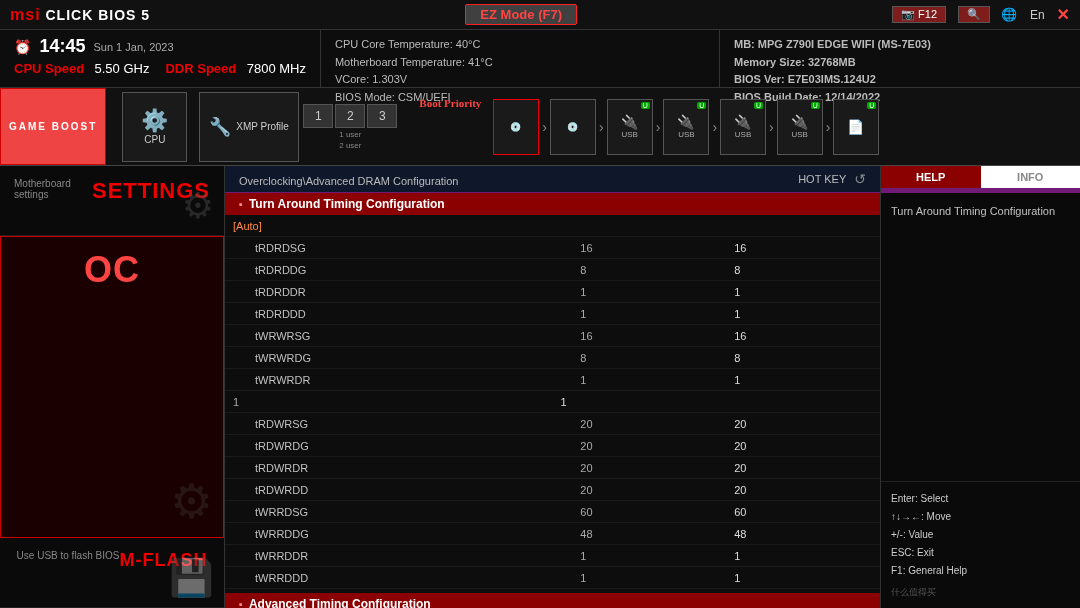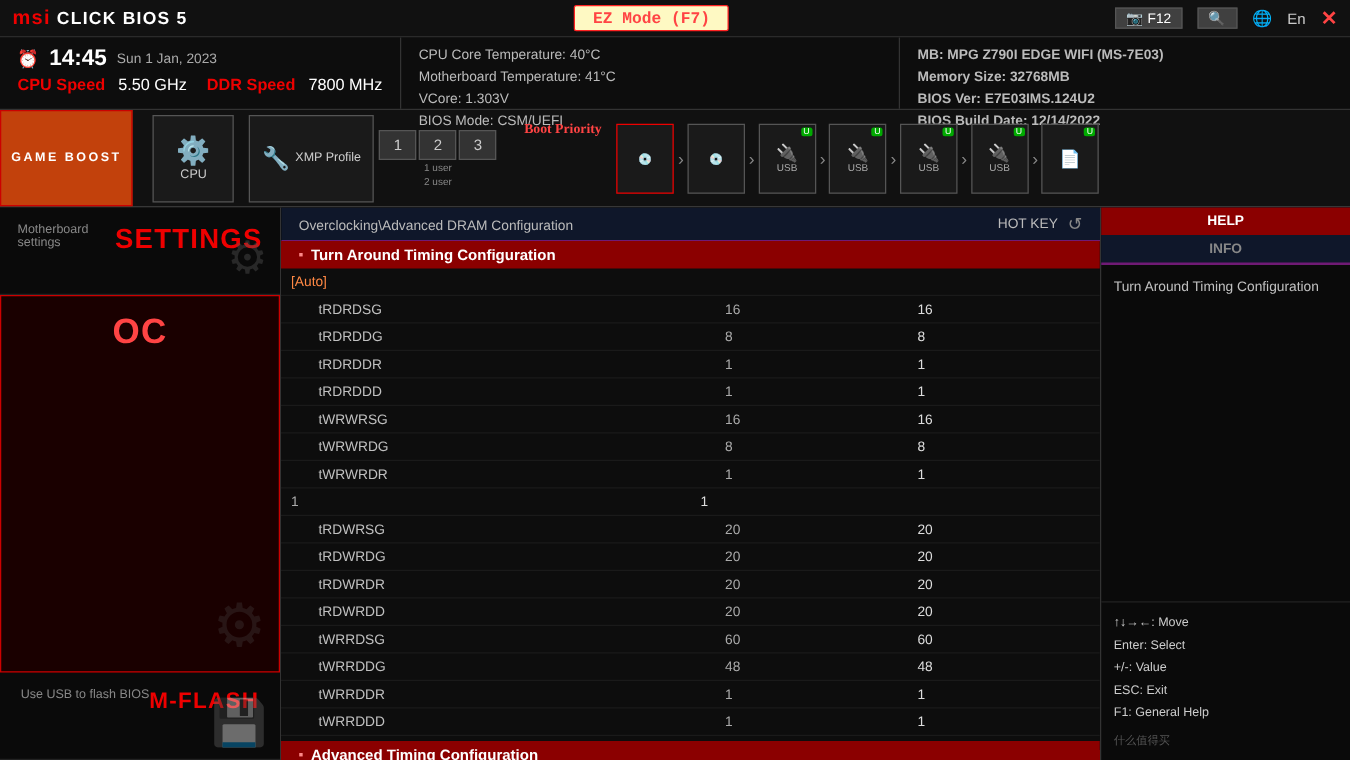--- a/index.html
+++ b/index.html
@@ -29,35 +29,34 @@
       font-weight: bold;
       font-size: 14px;
       letter-spacing: 1px;
     }
     .top-bar-logo span.msi { color: #e00; font-size: 16px; font-weight: 900; }
     .top-bar-logo span.click { color: #fff; font-size: 14px; }
     .top-bar-center {
       color: #ff4444;
       font-size: 13px;
       font-weight: bold;
-      background: #fef9c3;
+      background: #404040;
       border: 1px solid #ff2222;
       padding: 2px 14px;
       border-radius: 2px;
-      font-family: Liberation Mono, monospace;
     }
     .top-bar-right {
       display: flex;
       align-items: center;
       gap: 12px;
       color: #ccc;
       font-size: 12px;
     }
     .top-bar-right .icon-btn {
-      background: #404040;
+      background: #7f1d1d;
       border: 1px solid #555;
       color: #fff;
       font-size: 11px;
       padding: 1px 8px;
       cursor: pointer;
     }
     .top-bar-right .close-btn {
       color: #ff4444;
       font-size: 16px;
       cursor: pointer;
@@ -123,21 +122,21 @@
     .game-boost-bar {
       width: 100%;
       background: #111;
       border-bottom: 1px solid #444;
       display: flex;
       align-items: center;
       padding: 0 0;
       height: 78px;
     }
     .game-boost-label {
-      background: #c2410c;
+      background: #ef4444;
       border: 1px solid #cc0000;
       color: #fff;
       font-size: 10px;
       font-weight: bold;
       letter-spacing: 2px;
       padding: 2px 8px;
       margin-right: 12px;
       writing-mode: horizontal-tb;
       height: 100%;
       display: flex;
@@ -375,23 +374,22 @@
     
     .help-panel {
       width: 200px;
       background: #0a0a0a;
       border-left: 1px solid #333;
       display: flex;
       flex-direction: column;
     }
     .help-tabs {
       display: flex;
-      background: #0f172a;
-      border-bottom: 2px solid #701a75;
-      flex-direction: column;
+      background: #ffffff;
+      border-bottom: 5px solid #701a75;
     }
     .help-tab {
       flex: 1;
       text-align: center;
       padding: 5px 6px;
       font-size: 11px;
       font-weight: bold;
       cursor: pointer;
       color: #888;
     }
@@ -541,21 +539,21 @@
 
 <div class="main-content">
 
   <div class="sidebar">
     <div class="sidebar-item">
       <span class="sidebar-label-small">Motherboard settings</span>
       <span class="sidebar-label-large">SETTINGS</span>
       <span class="sidebar-icon">⚙</span>
     </div>
     <div class="sidebar-item active oc-item">
-      <span class="sidebar-label-large" style="font-size:28px;text-align:right;">OC</span>
+      <span class="sidebar-label-large" style="font-size:36px;text-align:right;">OC</span>
       <span class="sidebar-icon" style="font-size:48px;opacity:0.25;">⚙</span>
     </div>
     <div class="sidebar-item">
       <span class="sidebar-label-small">Use USB to flash BIOS</span>
       <span class="sidebar-label-large" style="font-size:18px;">M-FLASH</span>
       <span class="sidebar-icon">💾</span>
     </div>
   </div>
 
   <div class="content-area">
@@ -669,21 +667,21 @@
 
   <div class="help-panel">
     <div class="help-tabs">
       <div class="help-tab active">HELP</div>
       <div class="help-tab">INFO</div>
     </div>
     <div class="help-content">
       <span>Turn Around Timing Configuration</span>
     </div>
     <div class="help-keys">
+      <div><span class="key-hint">Enter: Select</span></div>
       <div><span class="key-hint">↑↓→←: Move</span></div>
-      <div><span class="key-hint">Enter: Select</span></div>
       <div><span class="key-hint">+/-: Value</span></div>
       <div><span class="key-hint">ESC: Exit</span></div>
       <div><span class="key-hint">F1: General Help</span></div>
       <div style="font-size:9px;color:#555;margin-top:4px;">什么值得买</div>
     </div>
   </div>
 </div>
 
 </body></html>

